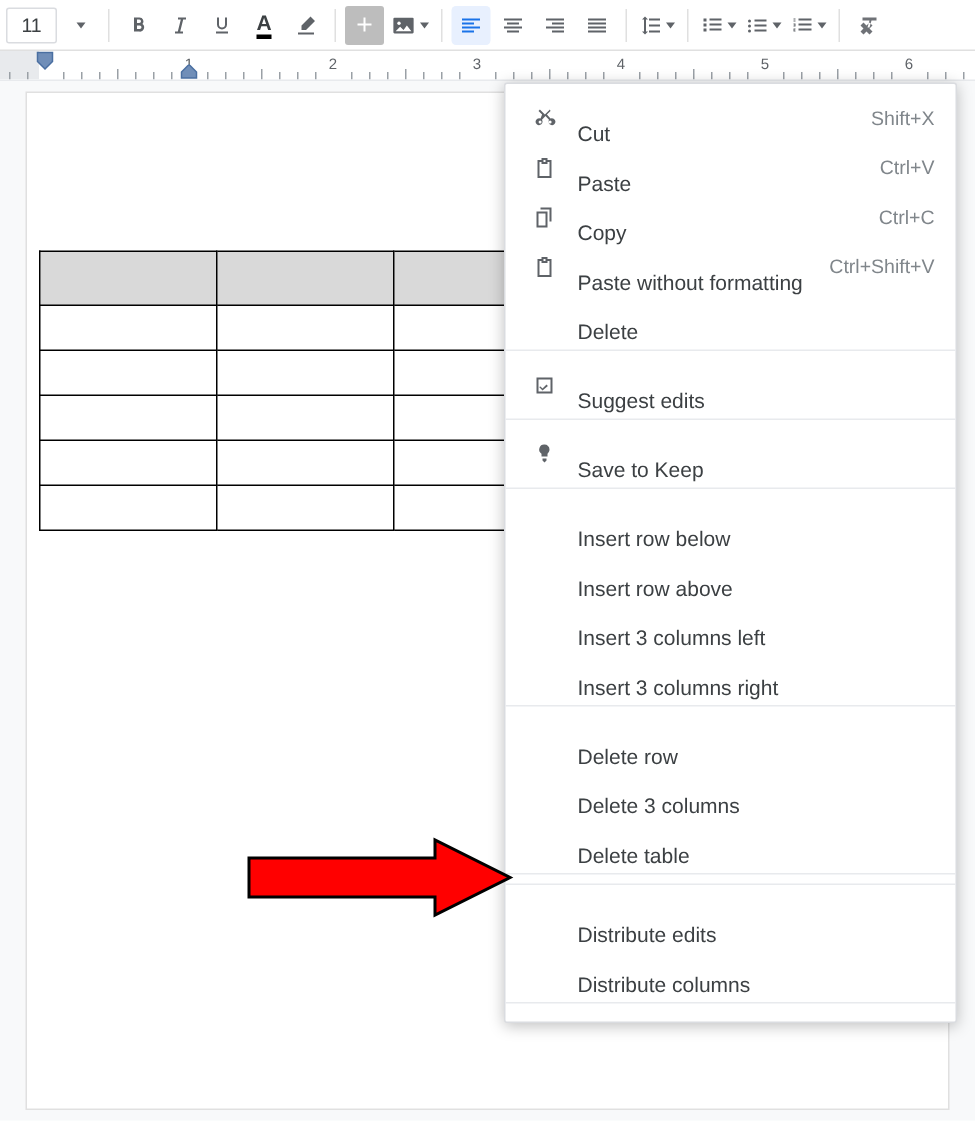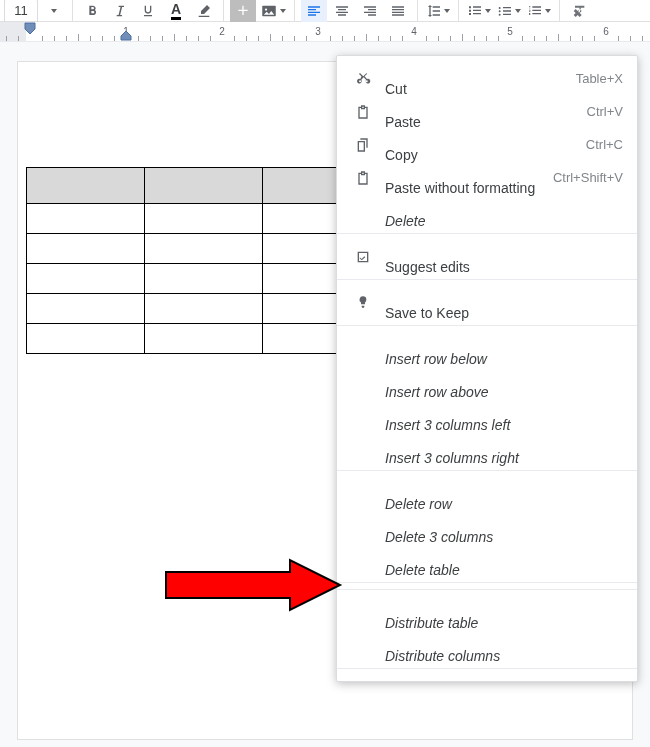--- a/index.html
+++ b/index.html
@@ -8,21 +8,21 @@
     font-size: 13px;
     color: #202124;
     background: #f8f9fa;
     width: 650px;
     height: 747px;
     overflow: hidden;
     position: relative;
   }
   .toolbar {
     background: #fff;
-    height: 22px;
+    height: 34px;
     display: flex;
     align-items: center;
     padding: 0 4px;
     border-bottom: 1px solid #e0e0e0;
     gap: 2px;
   }
   .tb-sep { width:1px; height:22px; background:#e0e0e0; margin:0 4px; }
   .tb-btn {
     height:26px; min-width:26px; display:flex; align-items:center; justify-content:center;
     border-radius:3px; color:#5f6368; cursor:pointer; padding:0 2px;
@@ -71,21 +71,21 @@
     padding:6px 0; font-size:14px; color:#3c4043;
     z-index:50;
   }
   .menu-item {
     display:flex; align-items:center; height:33px; padding:0 14px 0 14px;
     cursor:pointer;
   }
   .menu-icon { width:24px; display:flex; justify-content:center; color:#5f6368; }
   .menu-icon svg { display:block; }
   .menu-label { flex:1; padding-left:10px;margin-top:20px; }
-  .menu-label.noicon { padding-left:34px;font-style:italic; }
+  .menu-label.noicon { padding-left:34px; }
   .menu-shortcut { color:#80868b; font-size:13px; }
   .menu-div { height:1px; background:#e8eaed; margin:6px 0; }
   .arrow {
     position:absolute; top:555px; left:160px; z-index:60;
   }
   .text-color-underline{border-bottom:3px solid #000;}
   .dark-ruler-seg{position:absolute;left:0;top:0;height:100%;background:#e8eaed;}
 </style>
 </head>
 <body>
@@ -295,21 +295,21 @@
 </div>
 
 <div class="context-menu">
   <div class="menu-item">
     <span class="menu-icon">
         <svg width="16" height="16" viewBox="0 0 24 24">
           <path fill="currentColor" d="M9.6 8L6 4.4 7.4 3l5 5 5-5L18 4.4 14.4 8l3.6 4a3.5 3.5 0 11-1.5 1.3L13 9.5l-3.5 3.8A3.5 3.5 0 118 12zm-2 9a1.5 1.5 0 100-3 1.5 1.5 0 000 3zm10 0a1.5 1.5 0 100-3 1.5 1.5 0 000 3z"></path>
         </svg>
       </span>
     <span class="menu-label">Cut</span>
-    <span class="menu-shortcut">Table+X</span>
+    <span class="menu-shortcut">Shift+X</span>
   </div>
   <div class="menu-item">
     <span class="menu-icon">
         <svg width="16" height="16" viewBox="0 0 24 24">
           <path fill="currentColor" d="M9 2h6v2h4v18H5V4h4zm-2 4v14h10V6h-2v2H9V6zm4-2v2h2V4z"></path>
         </svg>
       </span>
     <span class="menu-label">Paste</span>
     <span class="menu-shortcut">Ctrl+V</span>
   </div>
@@ -371,21 +371,21 @@
     </div>
   <div class="menu-item">
       <span class="menu-label noicon">Delete 3 columns</span>
     </div>
   <div class="menu-item">
       <span class="menu-label noicon">Delete table</span>
     </div>
   <div class="menu-div"></div>
   <div class="menu-div"></div>
   <div class="menu-item">
-      <span class="menu-label noicon">Distribute table</span>
+      <span class="menu-label noicon">Distribute edits</span>
     </div>
   <div class="menu-item">
       <span class="menu-label noicon">Distribute columns</span>
     </div>
   <div class="menu-div"></div>
 </div>
 
 <svg class="arrow" width="190" height="60">
   <defs>
     <filter id="sh">

